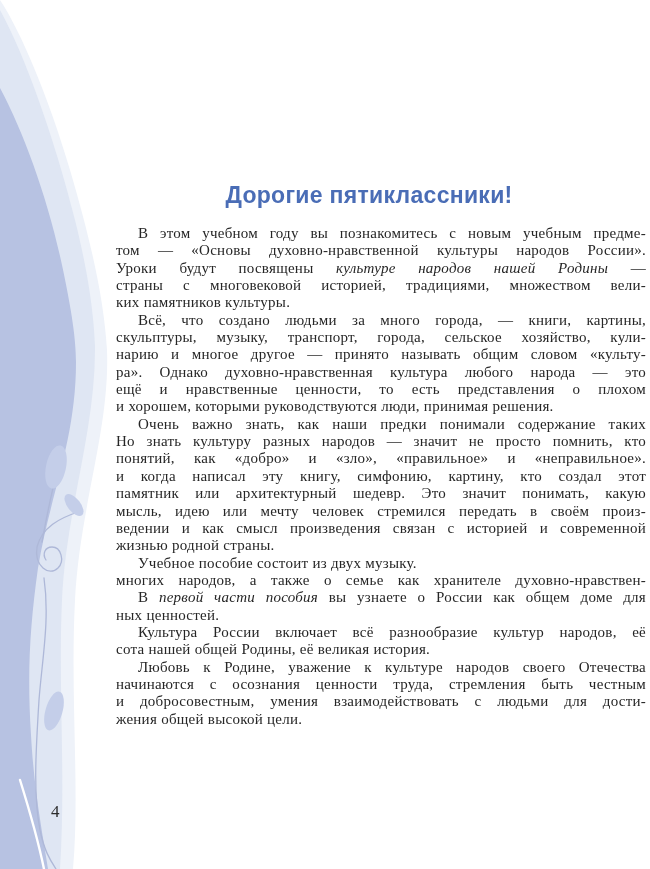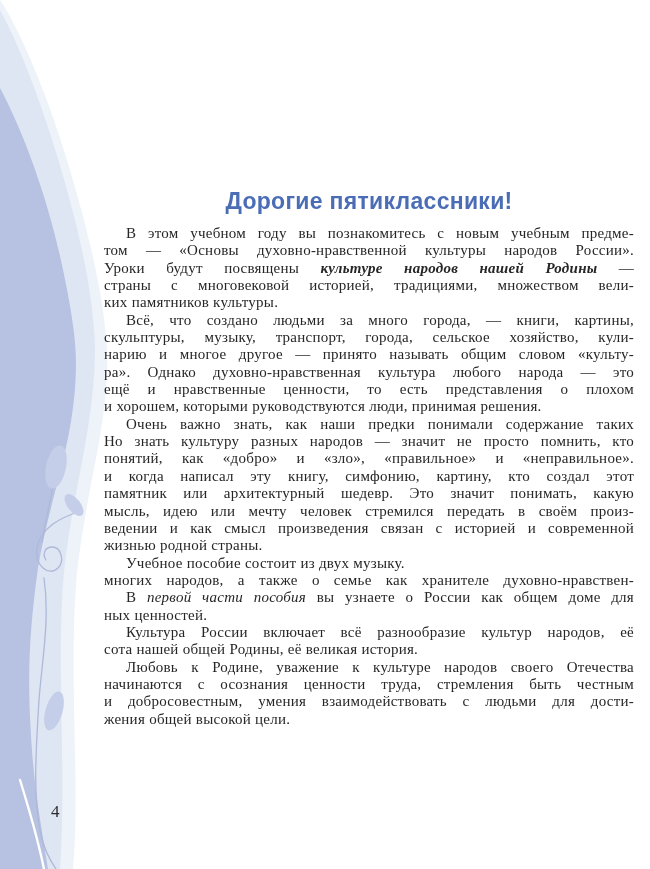--- a/index.html
+++ b/index.html
@@ -17,38 +17,38 @@
   .deco{position:absolute; left:0; top:0; width:130px; height:869px; pointer-events:none;}
   .shape-palest{fill:var(--deco_palest);}
   .shape-light{fill:var(--deco_light);}
   .shape-lavender{fill:var(--deco_lavender);}
   .leaf{fill:var(--deco_leaf);}
   .flourish{stroke:var(--deco_stroke); stroke-width:1.3; fill:none; stroke-linecap:round;}
   .white-arc{stroke:#ffffff; stroke-width:2.4; fill:none; stroke-linecap:round;}
 
   .content{position:absolute; left:104px; top:0; width:530px;}
   .title{
-    position:absolute; top:188px; left:0; width:100%; margin:0;
+    position:absolute; top:182px; left:0; width:100%; margin:0;
     font-family:"Liberation Sans","DejaVu Sans",sans-serif;
     font-size:23px; font-weight:700; letter-spacing:0.3px;
     color:var(--title); text-align:center;
   }
   .paragraphs{
-    position:absolute; top:225px; left:0; width:100%;
+    position:absolute; top:225px; left:12px; width:100%;
     color:var(--body_text); font-size:15px; letter-spacing:0.25px;
   }
   .para{margin:0;}
   .line{
     line-height:17.35px; height:17.35px;
     text-align:justify; text-align-last:justify;
     word-spacing:0.1px;
   }
   .line.lastline{text-align-last:left;}
   .line.firstline{text-indent:22px;}
-  .b{font-weight:bold;}
+  .b{font-weight:normal;}
   .i{font-style:italic;}
   .page-number{
     position:absolute; left:51px; top:802px;
     font-size:17px; color:#2b2b2b;
     font-family:"Liberation Serif","DejaVu Serif",serif;
   }
 </style>
 </head>
 <body>
 

